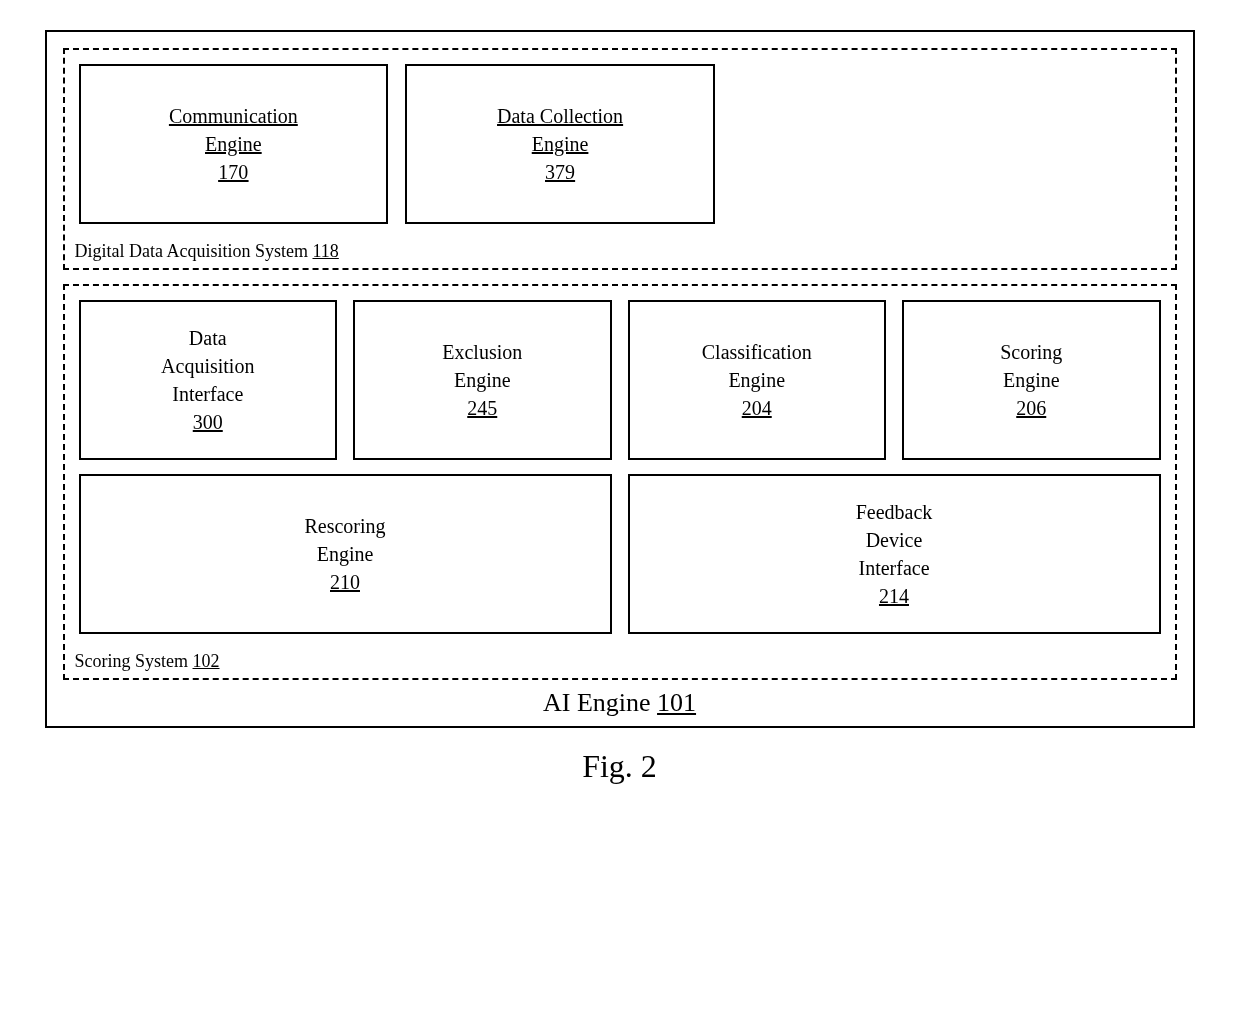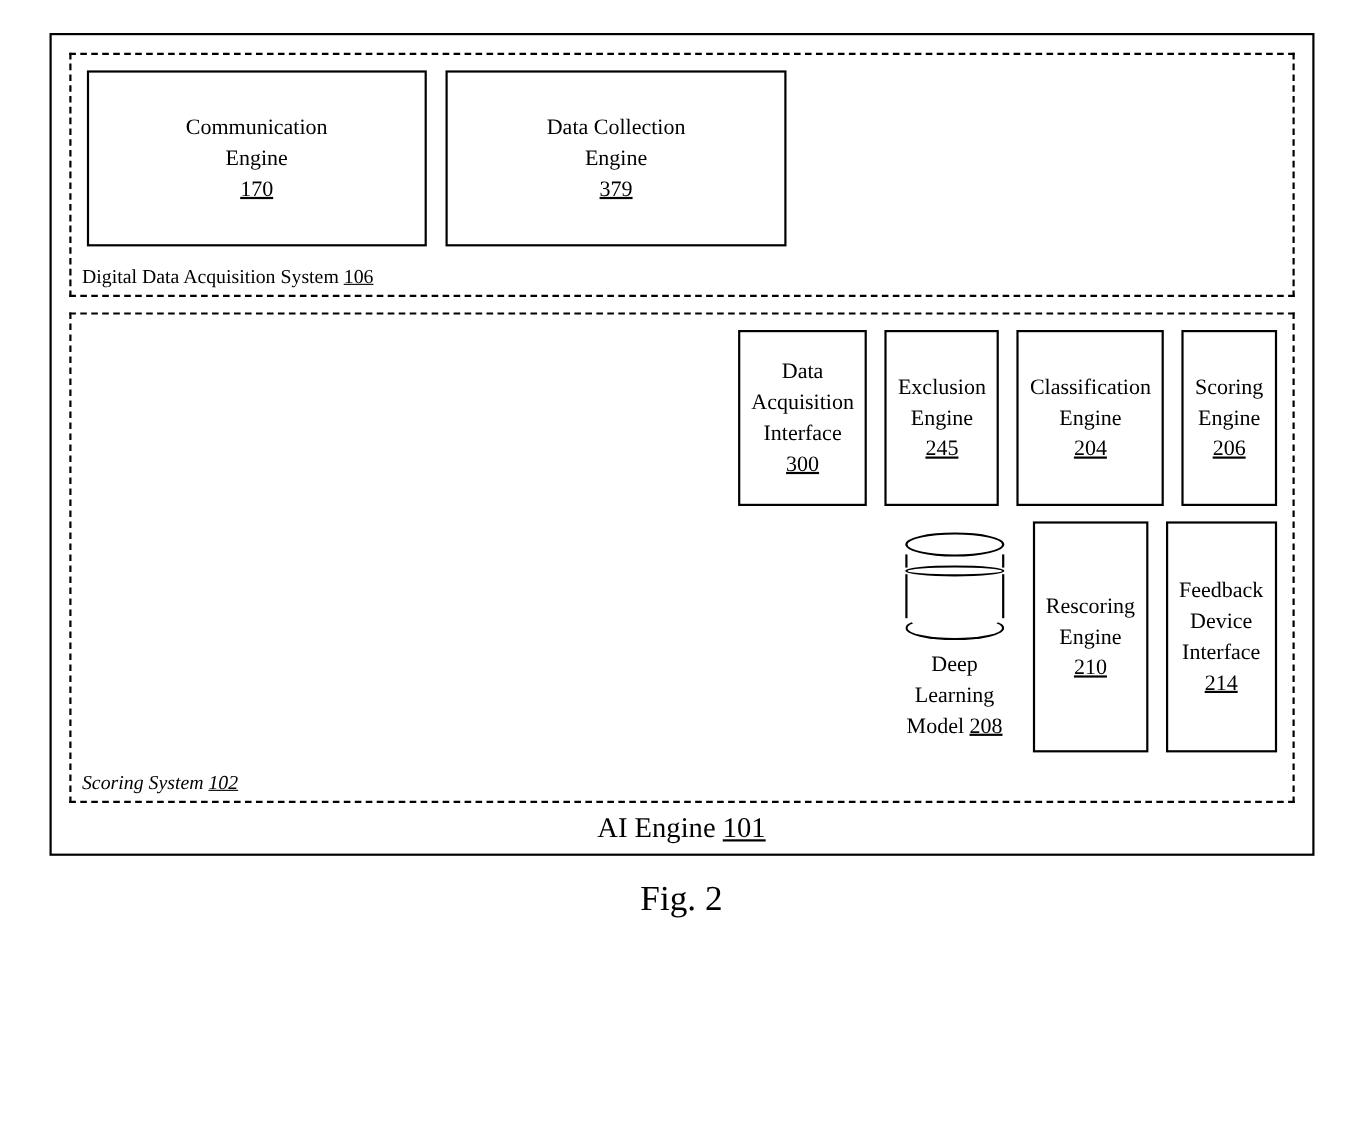--- a/index.html
+++ b/index.html
@@ -51,47 +51,46 @@
       font-size: 18px;
       white-space: nowrap;
     }
     .ddas-label u { text-decoration: underline; }
 
     .ddas-inner {
       display: flex;
       flex-direction: row;
       gap: 17px;
       padding-bottom: 30px;
+      text-decoration: underline;
     }
 
     
     .scoring-box {
       border: 2px dashed #000;
       width: 100%;
       padding: 14px;
       position: relative;
       margin-bottom: 30px;
     }
 
     .scoring-label {
       position: absolute;
       bottom: 6px;
       left: 10px;
       font-size: 18px;
       white-space: nowrap;
-      font-style: italic;
     }
     .scoring-label u { text-decoration: underline; }
 
     .scoring-inner {
       display: flex;
       flex-direction: column;
       gap: 14px;
       padding-bottom: 30px;
-      align-items: flex-end;
     }
 
     .scoring-row {
       display: flex;
       flex-direction: row;
       gap: 16px;
       align-items: stretch;
     }
 
     
@@ -200,21 +199,21 @@
         <span>Communication<br>Engine<br><u>170</u></span>
       </div>
 
       <div class="comp-box">
         <span>Data Collection<br>Engine<br><u>379</u></span>
       </div>
 
       <div style="flex:1.5;"></div>
     </div>
     <div class="ddas-label">
-      <span>Digital Data Acquisition System </span><u>106</u>
+      <span>Digital Data Acquisition System </span><u>118</u>
     </div>
   </div>
 
   <div class="scoring-box">
     <div class="scoring-inner">
 
       <div class="scoring-row">
 
         <div class="comp-box">
           <span>Data<br>Acquisition<br>Interface<br><u>300</u></span>
@@ -228,32 +227,20 @@
           <span>Classification<br>Engine<br><u>204</u></span>
         </div>
 
         <div class="comp-box">
           <span>Scoring<br>Engine<br><u>206</u></span>
         </div>
       </div>
 
       <div class="scoring-row">
 
-        <div class="cylinder-container">
-          <div class="cyl-wrapper">
-            <div class="cyl-ellipse-top"></div>
-            <div class="cyl-ellipse-mid1"></div>
-            <div class="cyl-ellipse-mid2"></div>
-            <div class="cyl-body-rect"></div>
-            <div class="cyl-ellipse-bottom"></div>
-          </div>
-          <div class="cylinder-label">
-            Deep<br>Learning<br>Model <u>208</u>
-          </div>
-        </div>
 
         <div class="comp-box">
           <span>Rescoring<br>Engine<br><u>210</u></span>
         </div>
 
 
         <div class="comp-box">
           <span>Feedback<br>Device<br>Interface<br><u>214</u></span>
         </div>
       </div>

